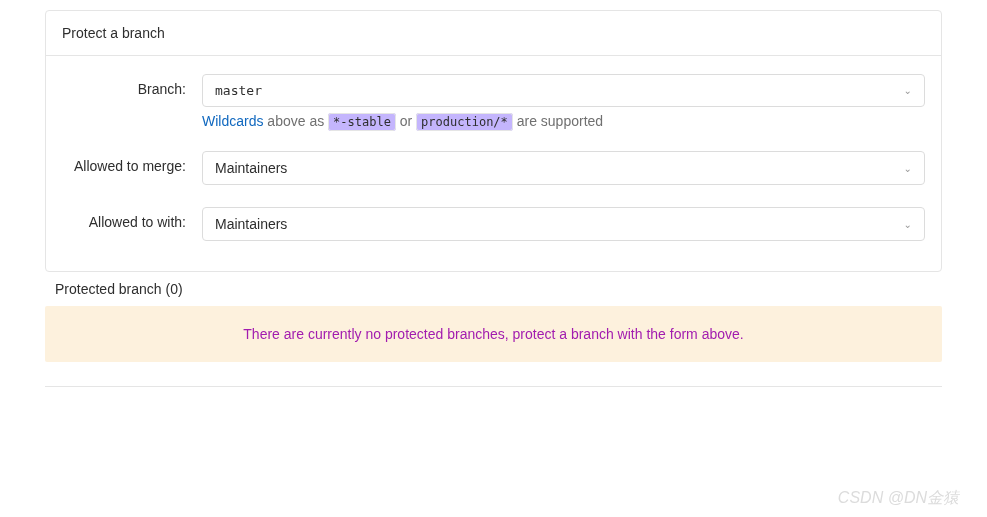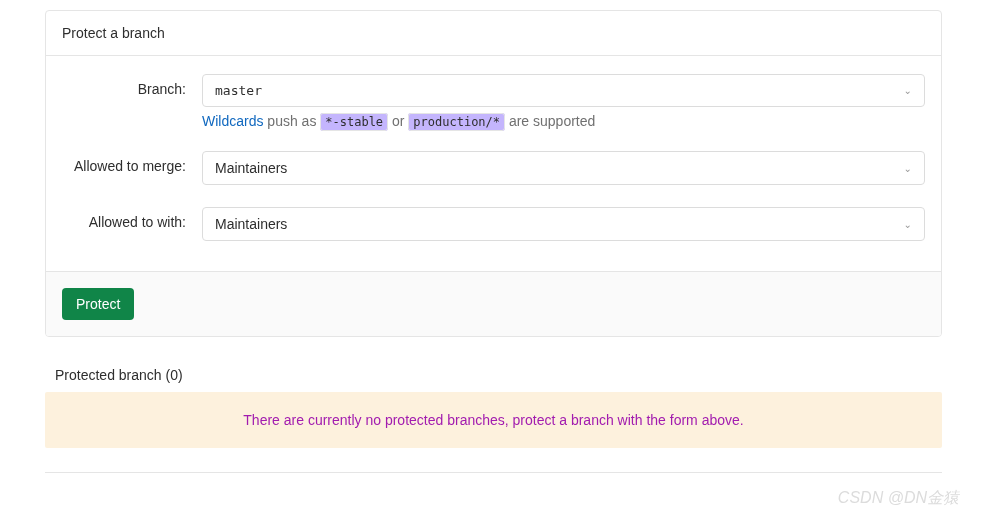--- a/index.html
+++ b/index.html
@@ -11,21 +11,21 @@
       font-family: -apple-system, BlinkMacSystemFont, "Segoe UI", Helvetica, Arial, sans-serif;
       font-size: 14px;
       color: #2e2e2e;
       background: #ffffff;
       padding: 10px 45px;
     }
     .panel {
       border: 1px solid #e5e5e5;
       border-radius: 4px;
       overflow: hidden;
-      margin-bottom: 30px;
+      margin-bottom: 9px;
     }
     .panel-header {
       padding: 14px 16px;
       border-bottom: 1px solid #e5e5e5;
       color: #2e2e2e;
       font-size: 14px;
     }
     .panel-body {
       padding: 18px 16px 8px 16px;
     }
@@ -136,21 +136,21 @@
   <div class="panel-body">
 
     <div class="form-row">
       <div class="form-label">Branch:</div>
       <div class="form-control-wrap">
         <div class="dropdown">
           <span class="mono">master</span>
           <span class="chevron">⌄</span>
         </div>
         <div class="help-text">
-          <a href="#">Wildcards</a><span> push as </span><span class="code-tag">*-stable</span><span> or </span><span class="code-tag">production/*</span><span> are supported</span>
+          <a href="#">Wildcards</a><span> above as </span><span class="code-tag">*-stable</span><span> or </span><span class="code-tag">production/*</span><span> are supported</span>
         </div>
       </div>
     </div>
 
     <div class="form-row">
       <div class="form-label">Allowed to merge:</div>
       <div class="form-control-wrap">
         <div class="dropdown">
           <span>Maintainers</span>
           <span class="chevron">⌄</span>
@@ -163,23 +163,20 @@
       <div class="form-control-wrap">
         <div class="dropdown">
           <span>Maintainers</span>
           <span class="chevron">⌄</span>
         </div>
       </div>
     </div>
 
   </div>
 
-  <div class="panel-footer">
-    <button class="btn-primary">Protect</button>
-  </div>
 </div>
 
 <div class="section-title">Protected branch (0)</div>
 
 <div class="alert-warning">There are currently no protected branches, protect a branch with the form above.</div>
 
 <hr class="hr-line">
 
 <div class="watermark">CSDN @DN金猿</div>
 

